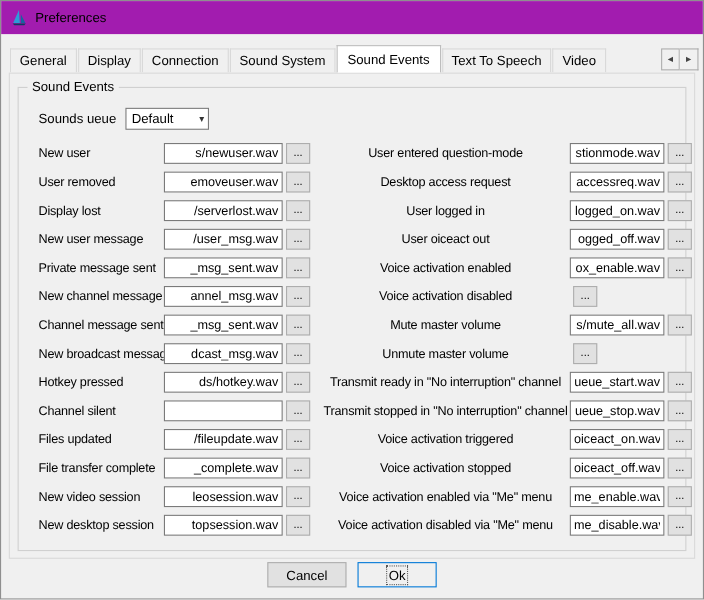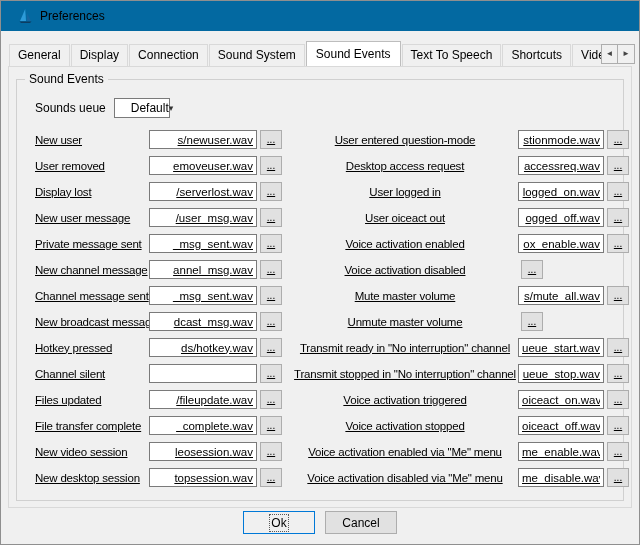--- a/index.html
+++ b/index.html
@@ -9,23 +9,23 @@
   .window {
     width: 640px; height: 545px;
     background: #f0f0f0;
     border: 1px solid #8f8f8f;
     position: relative;
     overflow: hidden;
   }
 
   
   .titlebar {
-    height: 30px; background: #0369a1;
+    height: 30px; background: #a21caf;
     display: flex; align-items: center;
-    padding-left: 16px; gap: 7px;
+    padding-left: 8px; gap: 7px;
   }
   .titlebar .app-icon { width: 16px; height: 16px; display: inline-block; }
   .titlebar .title-text { font-size: 12px; color: #000; }
 
   
   .tabbar {
     position: relative;
     padding-left: 8px;
     height: 27px;
     display: flex; align-items: flex-end;
@@ -88,31 +88,31 @@
   .groupbox-label {
     position: absolute; top: -8px; left: 8px;
     background: #f0f0f0; padding: 0 4px;
     font-size: 12px;
   }
 
   
   .sounds-pack-row { display: flex; align-items: center; margin: 2px 0 12px 6px; }
   .sounds-pack-row .sp-label { margin-right: 8px; }
   .combo {
-    width: 56px; height: 20px;
+    width: 76px; height: 20px;
     background: #ffffff;
     border: 1px solid #7a7a7a;
     display: flex; align-items: center; justify-content: space-between;
-    padding: 0 3px 0 16px;
+    padding: 0 3px 0 5px;
     cursor: default;
   }
   .combo-arrow { font-size: 9px; color: #333; }
 
   
-  .columns { display: flex; gap: 10px; margin-left: 6px; text-decoration: underline; }
+  .columns { display: flex; gap: 10px; margin-left: 6px; }
   .col { display: flex; flex-direction: column; gap: 7px; }
   .sound-row { display: flex; align-items: center; height: 19px; }
   .row-label {
     font-size: 11.5px;
     letter-spacing: -0.2px;
     white-space: nowrap; overflow: hidden;
   }
   .col-left  .row-label { width: 114px; }
   .col-right .row-label { width: 226px; text-align: center; }
   .row-input {
@@ -162,21 +162,20 @@
   </div>
 
   <div class="tabbar">
     <div class="tabstrip" id="tabstrip">
         <div class="tab">General</div>
         <div class="tab">Display</div>
         <div class="tab">Connection</div>
         <div class="tab">Sound System</div>
         <div class="tab active">Sound Events</div>
         <div class="tab">Text To Speech</div>
-        <div class="tab">Shortcuts</div>
         <div class="tab">Video</div>
       </div>
     <div class="tab-scroll">
       <button type="button">◄</button>
       <button type="button">►</button>
     </div>
   </div>
 
   <div class="panel">
     <div class="groupbox">
@@ -331,17 +330,17 @@
               <span class="row-label">Voice activation disabled via "Me" menu</span>
               <input type="text" class="row-input" value="me_disable.wav" style="">
               <button type="button" class="browse-btn">...</button>
             </div>
           </div>
       </div>
     </div>
   </div>
 
   <div class="footer">
+    <button type="button" class="btn"><span class="btn-text">Cancel</span></button>
     <button type="button" class="btn btn-default"><span class="btn-text">Ok</span></button>
-    <button type="button" class="btn"><span class="btn-text">Cancel</span></button>
   </div>
 
 </div>
 
 </body></html>

